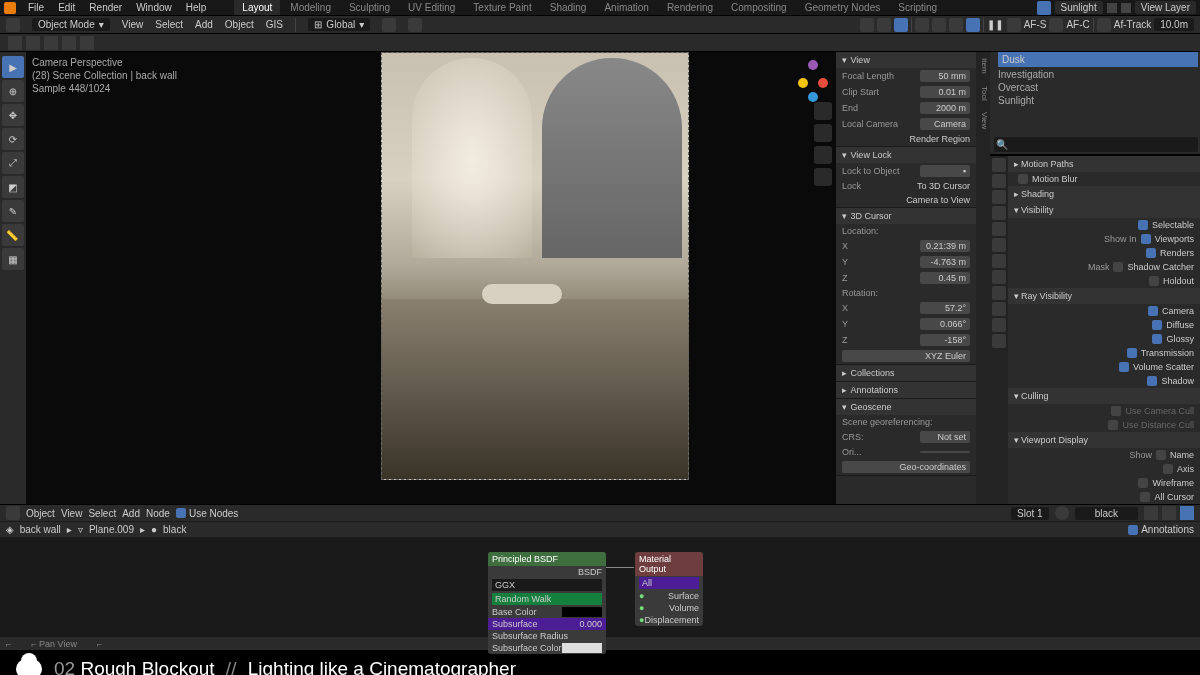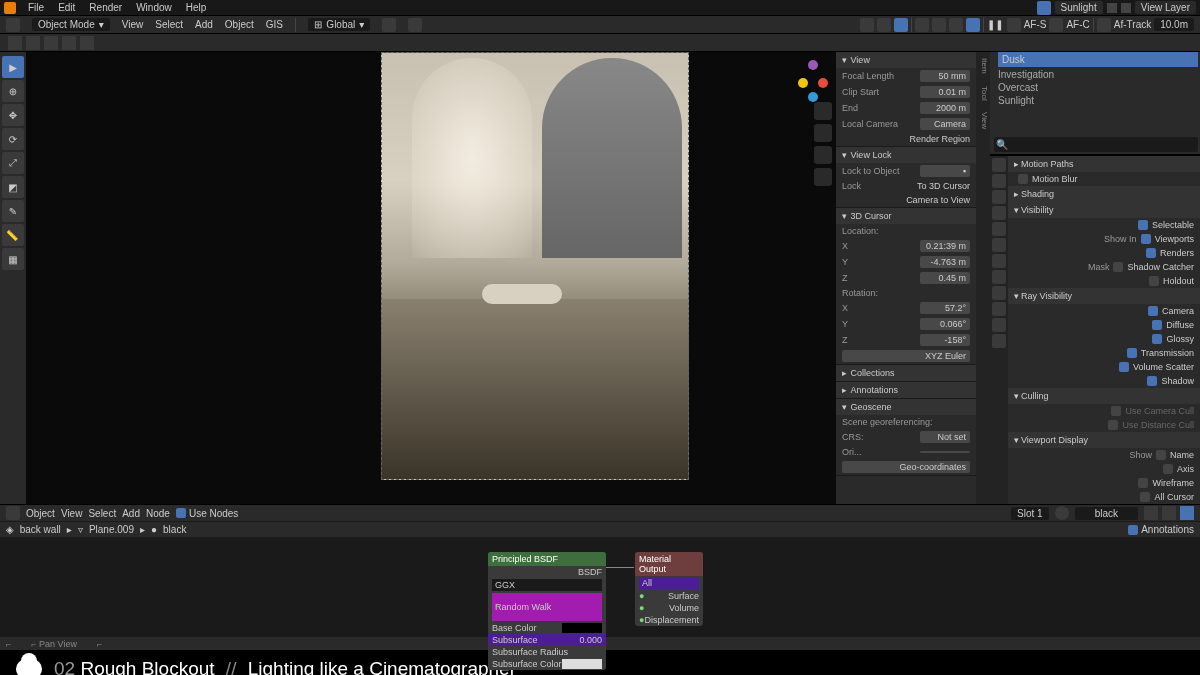--- a/index.html
+++ b/index.html
@@ -111,20 +111,33 @@
 </head>
 <body>
 
 <div class="top-menu">
   <div class="logo"></div>
   <div class="item">File</div>
   <div class="item">Edit</div>
   <div class="item">Render</div>
   <div class="item">Window</div>
   <div class="item">Help</div>
+  <div class="tabs">
+    <div class="tab active">Layout</div>
+    <div class="tab">Modeling</div>
+    <div class="tab">Sculpting</div>
+    <div class="tab">UV Editing</div>
+    <div class="tab">Texture Paint</div>
+    <div class="tab">Shading</div>
+    <div class="tab">Animation</div>
+    <div class="tab">Rendering</div>
+    <div class="tab">Compositing</div>
+    <div class="tab">Geometry Nodes</div>
+    <div class="tab">Scripting</div>
+  </div>
   <div class="right">
     <div style="width:14px;height:14px;background:#4772b3;border-radius:2px"></div>
     <div class="scene-box">Sunlight</div>
     <div style="width:10px;height:10px;background:#444"></div>
     <div style="width:10px;height:10px;background:#444"></div>
     <div class="scene-box">View Layer</div>
   </div>
 </div>
 
 <div class="toolbar">
@@ -183,20 +196,25 @@
     <div class="tool">✥</div>
     <div class="tool">⟳</div>
     <div class="tool">⤢</div>
     <div class="tool">◩</div>
     <div class="tool">✎</div>
     <div class="tool">📏</div>
     <div class="tool">▦</div>
   </div>
 
   <div class="viewport">
+    <div class="cam-info">
+      <div>Camera Perspective</div>
+      <div>(28) Scene Collection | back wall</div>
+      <div>Sample 448/1024</div>
+    </div>
     <div class="render-frame">
       <div class="arch arch1"></div>
       <div class="arch arch2"></div>
       <div class="floor"></div>
       <div class="figure"></div>
     </div>
     <div class="nav-gizmo">
       <div class="ball p"></div>
       <div class="ball y"></div>
       <div class="ball r"></div>
@@ -495,21 +513,21 @@
   <div class="node-canvas">
     <div class="node node1">
       <div class="nh">Principled BSDF</div>
       <div class="nr" style="justify-content:flex-end">
           <span>BSDF</span>
         </div>
       <div class="nr">
           <span class="val" style="background:#1a1a1a;width:100%;padding:1px 3px">GGX</span>
         </div>
       <div class="nr">
-          <span class="val" style="background:#a21caf;width:100%;padding:9px 3px">Random Walk</span>
+          <span class="val" style="background:#15803d;width:100%;padding:1px 3px">Random Walk</span>
         </div>
       <div class="nr">
           <span>Base Color</span>
           <span style="width:40px;height:10px;background:#000"></span>
         </div>
       <div class="nr" style="background:#4c1d95">
           <span>Subsurface</span>
           <span>0.000</span>
         </div>
       <div class="nr">

